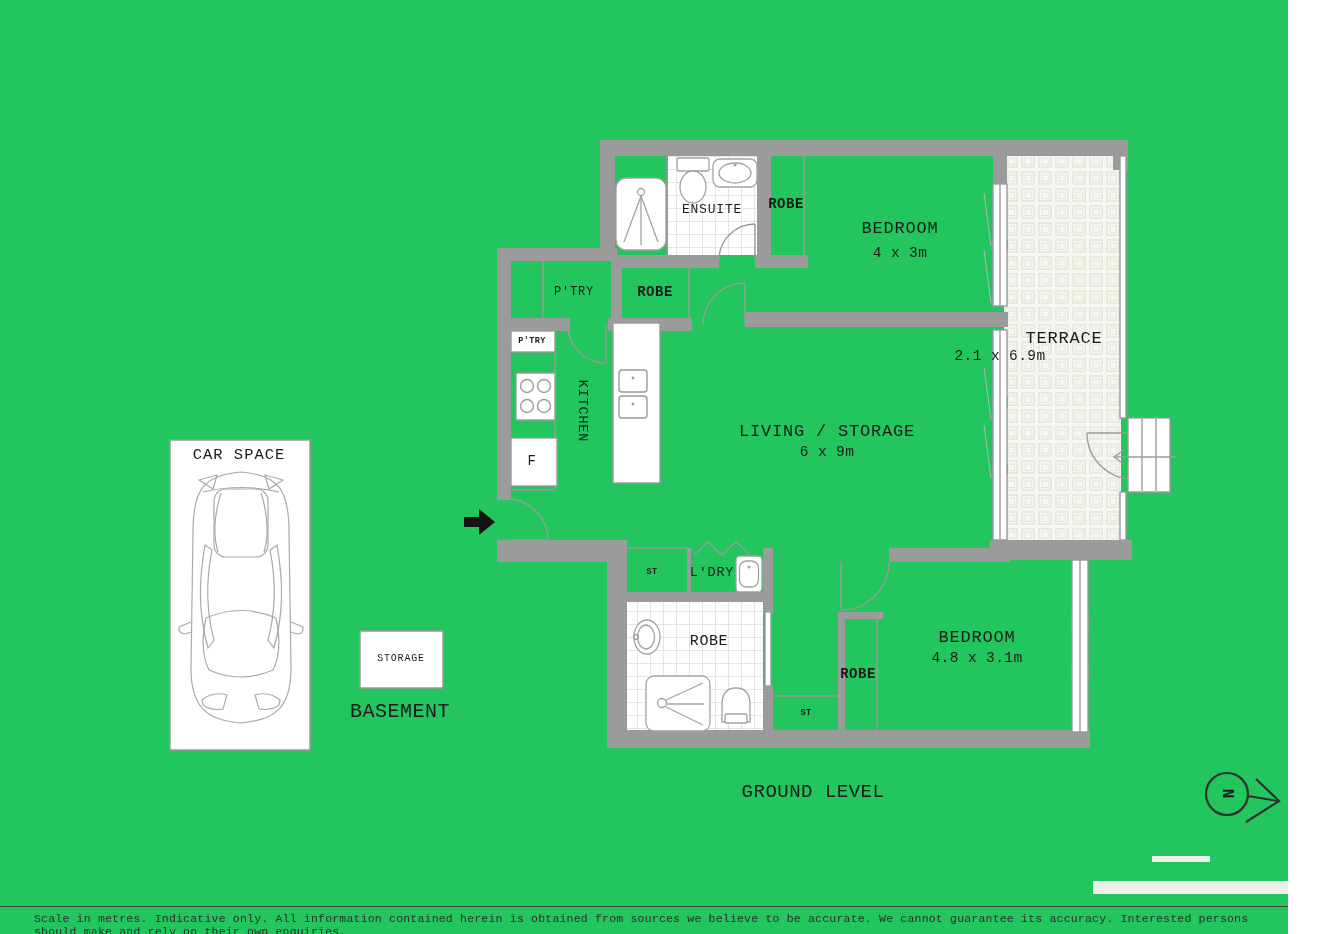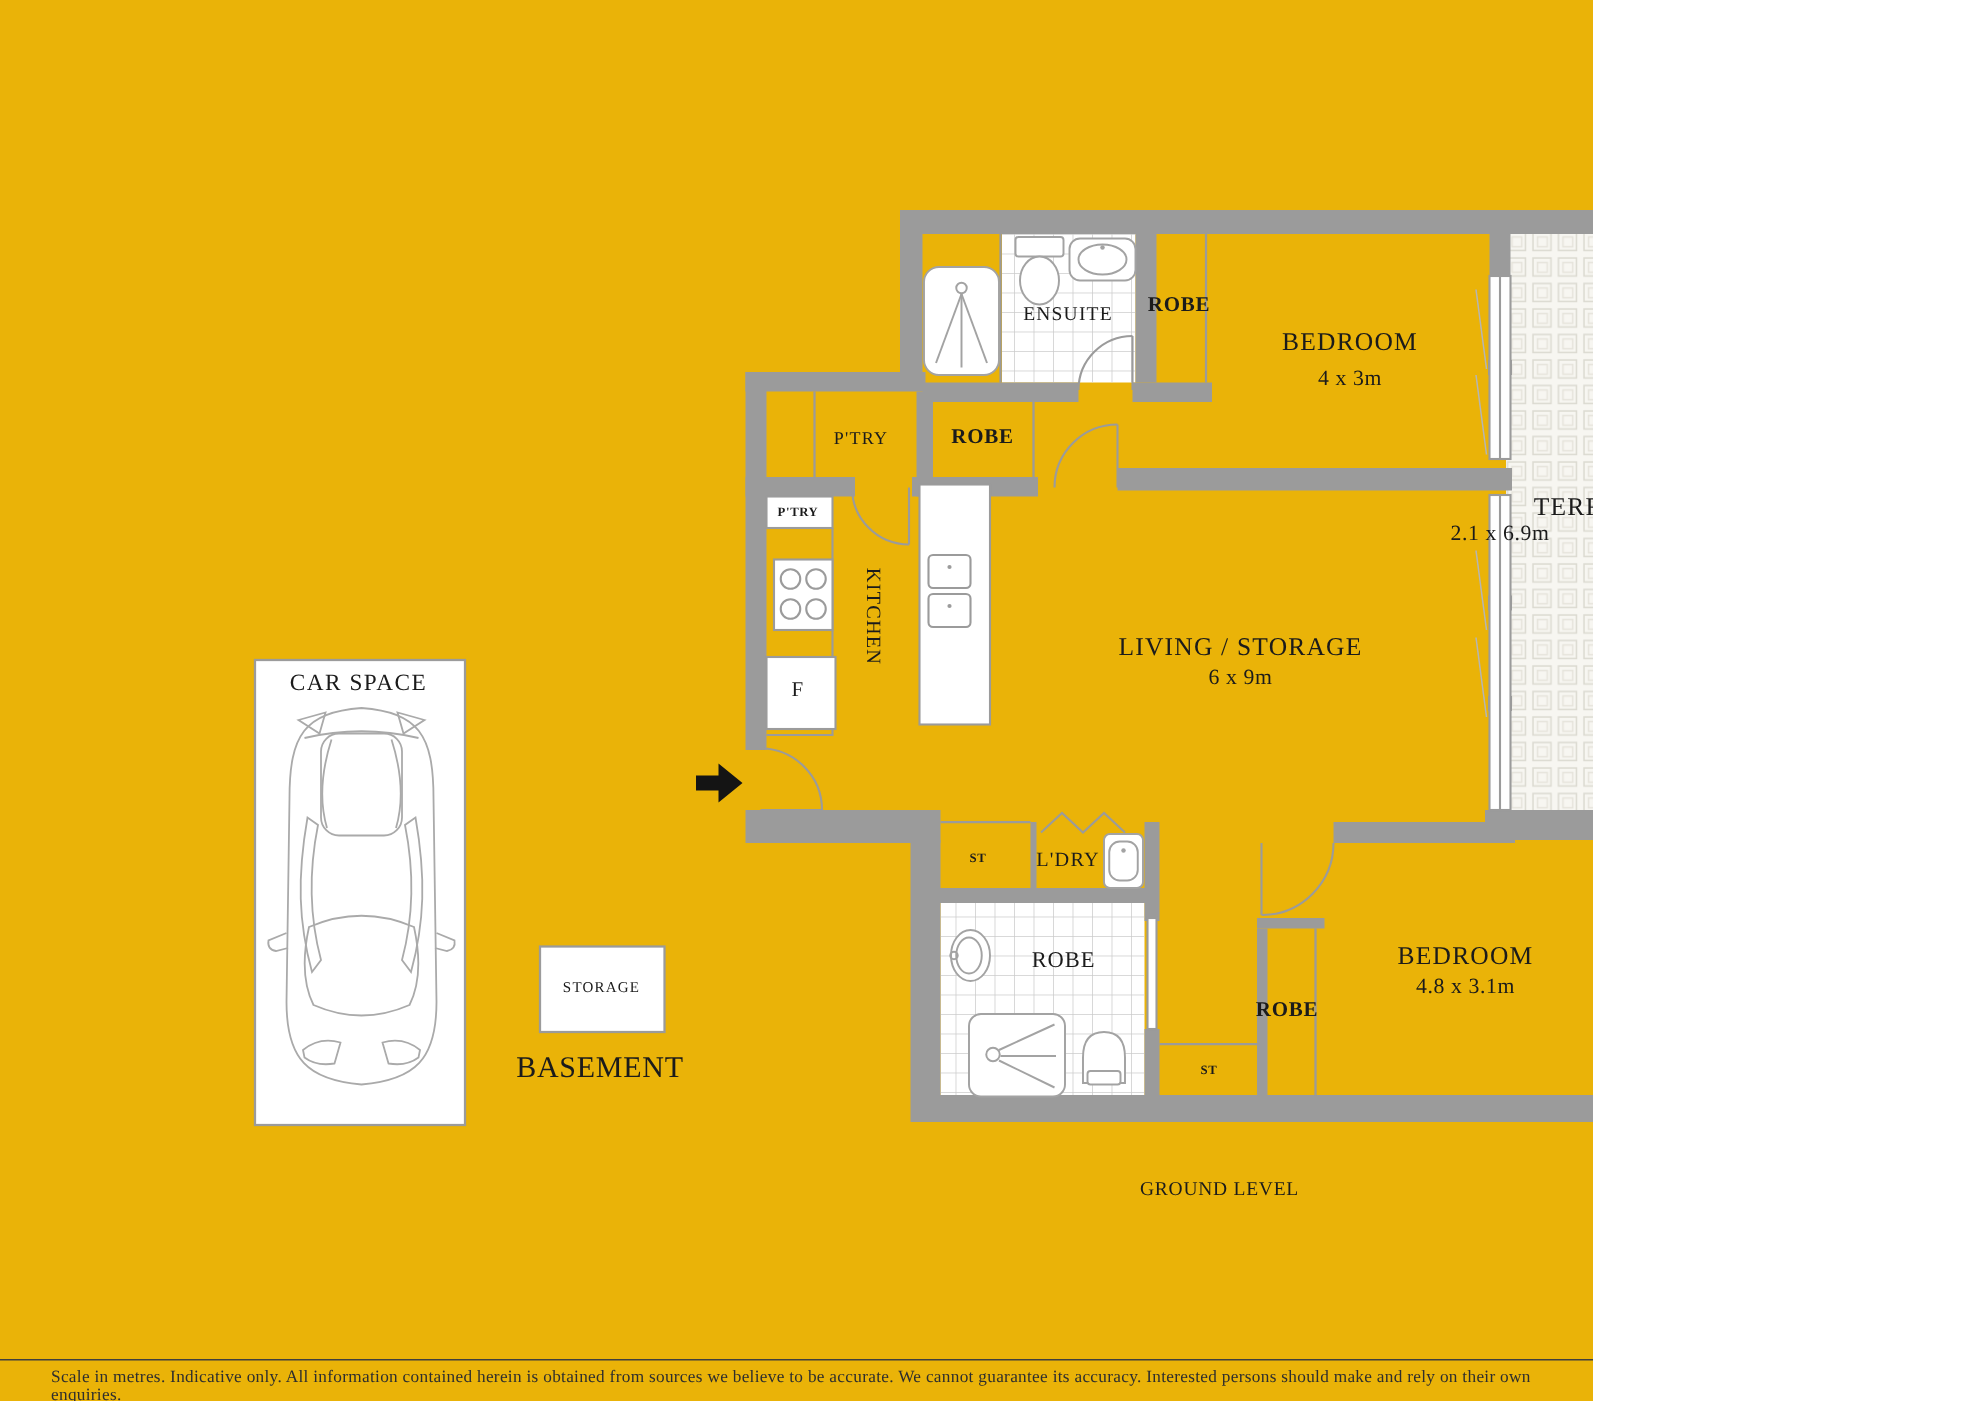--- a/index.html
+++ b/index.html
@@ -1,38 +1,38 @@
 <!DOCTYPE html>
 <html><head>
 <meta charset="utf-8">
 <style>
   html,body{margin:0;padding:0;background:#ffffff;}
   #stage{
-    position:relative;width:1062px;height:934px;background:#eab308;overflow:hidden;
-    font-family:Liberation Serif, serif;color:#1b1b1b;
+    position:relative;width:1288px;height:934px;background:#22c55e;overflow:hidden;
+    font-family:Liberation Mono, monospace;color:#1b1b1b;
   }
   #plan-svg{position:absolute;left:0;top:0;}
   .lbl{
     position:absolute;transform:translate(-50%,-50%);
     white-space:nowrap;color:#1b1b1b;font-weight:500;letter-spacing:.8px;line-height:1;
   }
   .lbl.rot{transform:translate(-50%,-50%) rotate(90deg);}
   .f17{font-size:17px;}
   .f15{font-size:15px;letter-spacing:.6px;}
   .f145{font-size:14.5px;font-weight:400;letter-spacing:.4px;}
   .f135{font-size:13.5px;}
   .f13{font-size:13px;}
   .f125{font-size:10px;}
   .f12{font-size:12px;}
   .f95{font-size:14px;font-weight:600;letter-spacing:.5px;}
   .f85{font-size:8.5px;font-weight:600;letter-spacing:.4px;}
   .f14{font-size:14px;}
   .f155{font-size:15.5px;letter-spacing:1px;}
   .f20{font-size:20px;letter-spacing:.5px;}
-  .f205{font-size:13px;letter-spacing:.5px;}
+  .f205{font-size:19px;letter-spacing:.5px;}
   .f16{font-size:16px;font-weight:600;}
   #footer{
     position:absolute;left:0;right:0;top:906px;border-top:1.5px solid #3f3f3f;
     padding:5px 20px 0 34px;font-size:11.5px;color:#2e2e2e;letter-spacing:.2px;
   }
 </style>
 </head>
 <body>
 
 <div id="stage">

